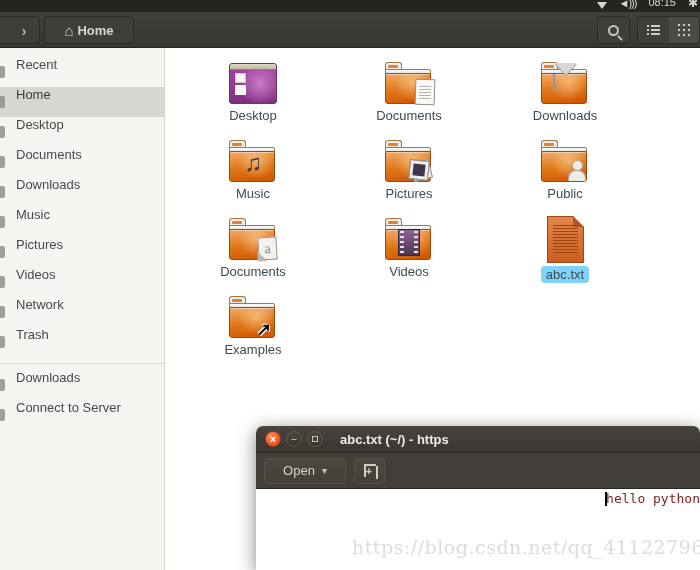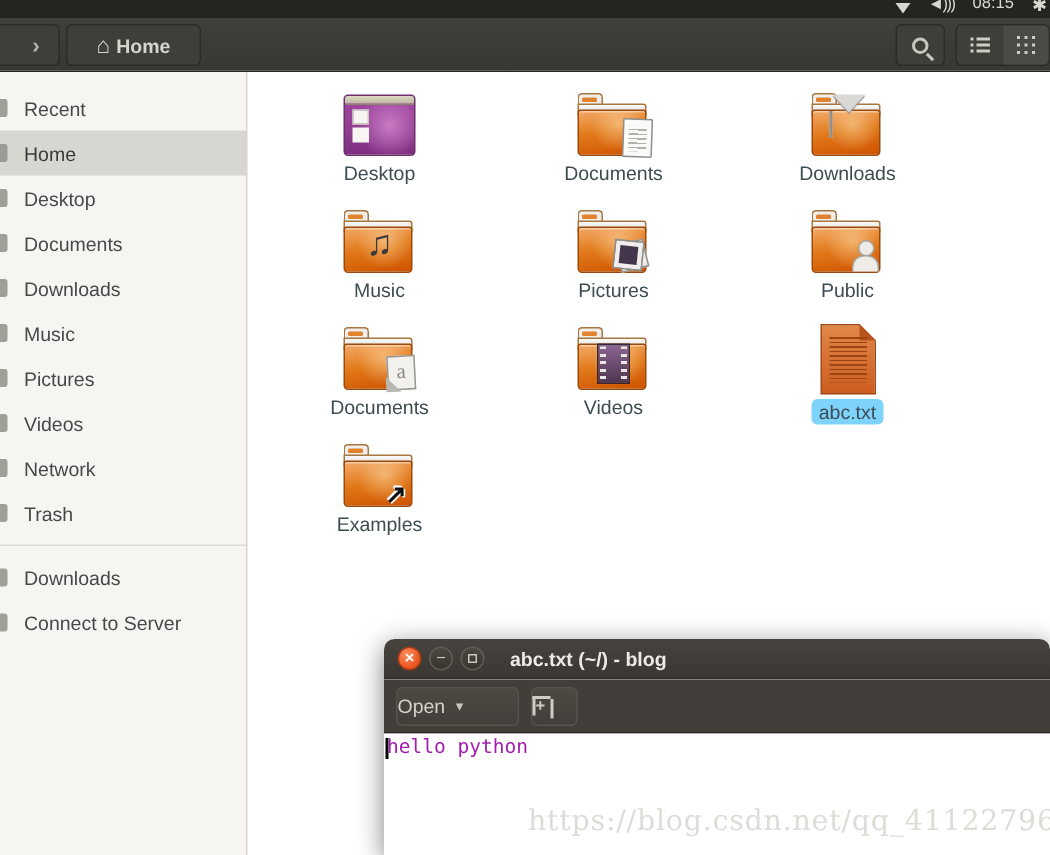--- a/index.html
+++ b/index.html
@@ -29,21 +29,21 @@
   .view-half.active { background:#4c4a44; border-radius:0 3px 3px 0; }
   .icon-list { position:relative; width:13px; height:10px; }
   .icon-list i { position:absolute; left:4px; top:0; width:9px; height:2px; background:#cfccc6; box-shadow:0 4px 0 #cfccc6, 0 8px 0 #cfccc6; }
   .icon-list u { position:absolute; left:0; top:0; width:2px; height:2px; background:#cfccc6; box-shadow:0 4px 0 #cfccc6, 0 8px 0 #cfccc6; }
   .icon-grid { width:12px; height:12px; position:relative; }
   .icon-grid i { position:absolute; left:0; top:0; width:2px; height:2px; background:#cfccc6;
     box-shadow:5px 0 0 #cfccc6,10px 0 0 #cfccc6,0 5px 0 #cfccc6,5px 5px 0 #cfccc6,10px 5px 0 #cfccc6,0 10px 0 #cfccc6,5px 10px 0 #cfccc6,10px 10px 0 #cfccc6; }
 
   
   .sidebar { position:absolute; left:0; top:48px; width:165px; bottom:0; background:#f6f5f2; border-right:1px solid #d8d6d1; z-index:2; }
-  .sb-item { position:relative; height:30px; display:flex; align-items:center; padding-left:16px; font-size:13px; color:#484848; cursor:default; }
+  .sb-item { position:relative; height:30px; display:flex; padding-left:16px; font-size:13px; color:#484848; cursor:default; }
   .sb-item.sel { background:#d8d6d1; color:#3a3a3a; }
   .sb-sliver { position:absolute; left:0; top:9px; width:5px; height:12px; background:#918f8a; border-radius:0 2px 2px 0; opacity:.85; }
   .sb-sep { height:1px; background:#ddDBd6; margin:6px 0; }
   .sb-places { padding-top:9px; }
 
   .content { position:absolute; left:166px; top:48px; right:0; bottom:0; background:#ffffff; z-index:1; }
   .grid { position:absolute; left:9px; top:12px; display:grid; grid-template-columns:repeat(3,156px); grid-auto-rows:78px; }
   .cell { display:flex; flex-direction:column; align-items:center; width:156px; }
   .flabel { margin-top:3px; font-size:13px; color:#3d4b52; line-height:17px; padding:0 5px; border-radius:4px; }
   .flabel.sel { background:#7dd3fc; }
@@ -101,28 +101,28 @@
 
   
   .gedit { position:absolute; left:256px; top:426px; width:444px; height:144px; z-index:8; border-radius:7px 7px 0 0; box-shadow:0 4px 18px rgba(0,0,0,.5); display:flex; flex-direction:column; }
   .g-titlebar { height:27px; background:linear-gradient(#474440,#3a3733); border-radius:7px 7px 0 0; border-bottom:1px solid #2a2925; display:flex; align-items:center; padding-left:9px; }
   .wbtn { width:16px; height:16px; border-radius:50%; margin-right:5px; display:flex; align-items:center; justify-content:center; font-size:11px; line-height:1; }
   .wbtn.close { background:radial-gradient(circle at 35% 30%, #ff8c5e, #e95420 70%); border:1px solid #a33c12; color:#fff; font-weight:bold; }
   .wbtn.min, .wbtn.max { background:linear-gradient(#4a4742,#38352f); border:1px solid #615d55; color:#c9c6bf; }
   .wbtn.max i { width:6px; height:6px; border:1px solid #c9c6bf; display:block; }
   .g-title { margin-left:12px; font-size:13px; font-weight:bold; color:#eeebe7; }
   .g-toolbar { height:36px; background:#423f3b; border-bottom:1px solid #282723; display:flex; align-items:center; padding-left:8px; gap:8px; }
-  .g-btn { height:26px; background:linear-gradient(#4c4943,#423f3a); border:1px solid #57534a; border-radius:4px; display:flex; align-items:center; color:#d6d3cc; font-size:13px; }
+  .g-btn { height:26px; background:linear-gradient(#4c4943,#423f3a); border:1px solid #57534a; border-radius:4px; display:flex; align-items:center; justify-content:center; color:#d6d3cc; font-size:13px; }
   .g-open { width:82px; gap:7px; }
   .g-caret { font-size:10px; color:#c9c6bf; }
   .g-newdoc { width:31px; }
   .newdoc-ic { position:relative; width:12px; height:13px; border:2px solid #cfccc6; border-bottom:none; border-right:none; }
   .newdoc-ic::before { content:""; position:absolute; right:-2px; top:0; width:2px; height:13px; background:#cfccc6; }
   .newdoc-ic::after { content:"+"; position:absolute; left:0px; top:-1px; font-size:11px; font-weight:bold; color:#cfccc6; }
-  .g-text { flex:1; background:#fff; font-family:"DejaVu Sans Mono","Liberation Mono",monospace; font-size:13px; color:#a21caf; padding:2px 0 0 1px; position:relative; }
+  .g-text { flex:1; background:#fff; font-family:"DejaVu Sans Mono","Liberation Mono",monospace; font-size:13px; color:#7f1d1d; padding:2px 0 0 1px; position:relative;text-align:right; }
   .g-cursor { display:inline-block; width:2px; height:14px; background:#000; vertical-align:text-bottom; margin-right:-1px; }
 
   .watermark { position:absolute; left:352px; top:536px; z-index:9; font-family:"DejaVu Serif","Liberation Serif",serif; font-size:19px; letter-spacing:.5px; color:#dedcd7; white-space:nowrap; }
 </style>
 </head>
 <body>
 
 <div class="screen">
 
   <div class="top-panel">
@@ -319,21 +319,21 @@
     </div>
   </div>
 
   <div class="gedit">
     <div class="g-titlebar">
       <span class="wbtn close">×</span>
       <span class="wbtn min">−</span>
       <span class="wbtn max">
           <i></i>
         </span>
-      <span class="g-title">abc.txt (~/) - blog</span>
+      <span class="g-title">abc.txt (~/) - https</span>
     </div>
     <div class="g-toolbar">
       <div class="g-btn g-open">
         <span>Open</span>
         <span class="g-caret">▾</span>
       </div>
       <div class="g-btn g-newdoc">
         <span class="newdoc-ic"></span>
       </div>
     </div>

